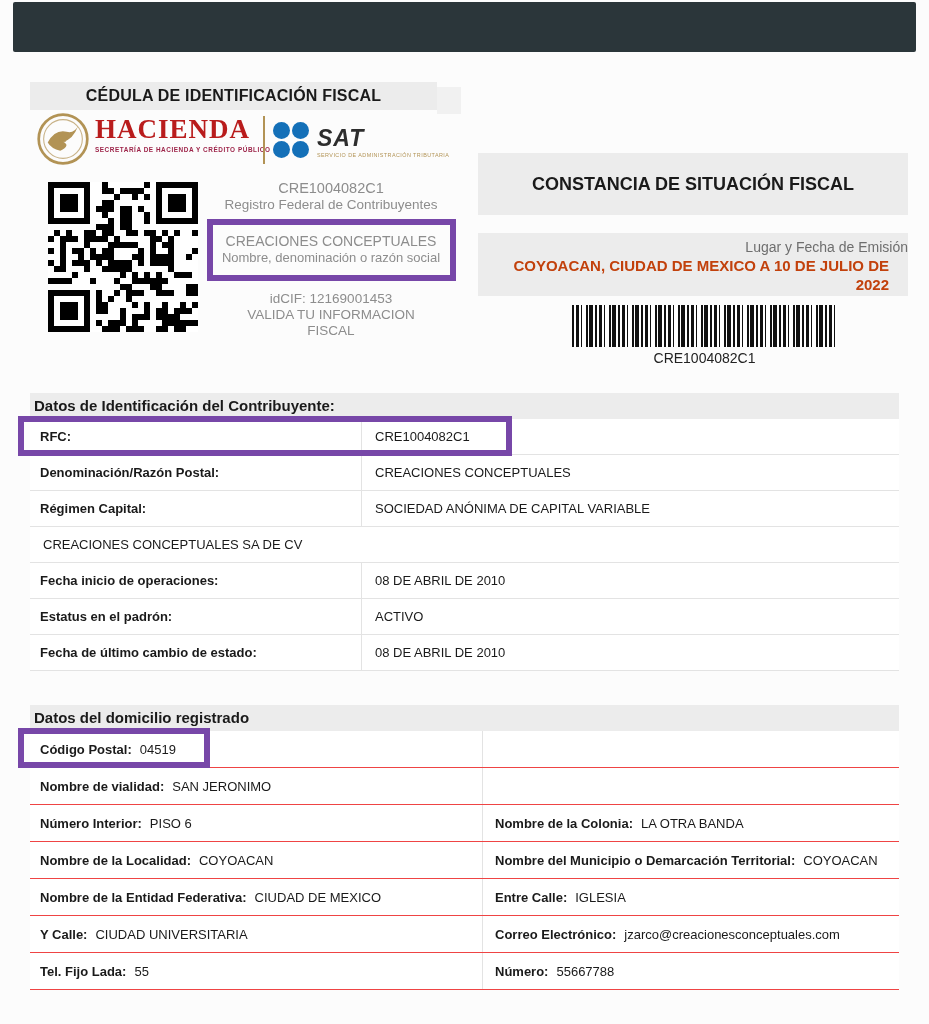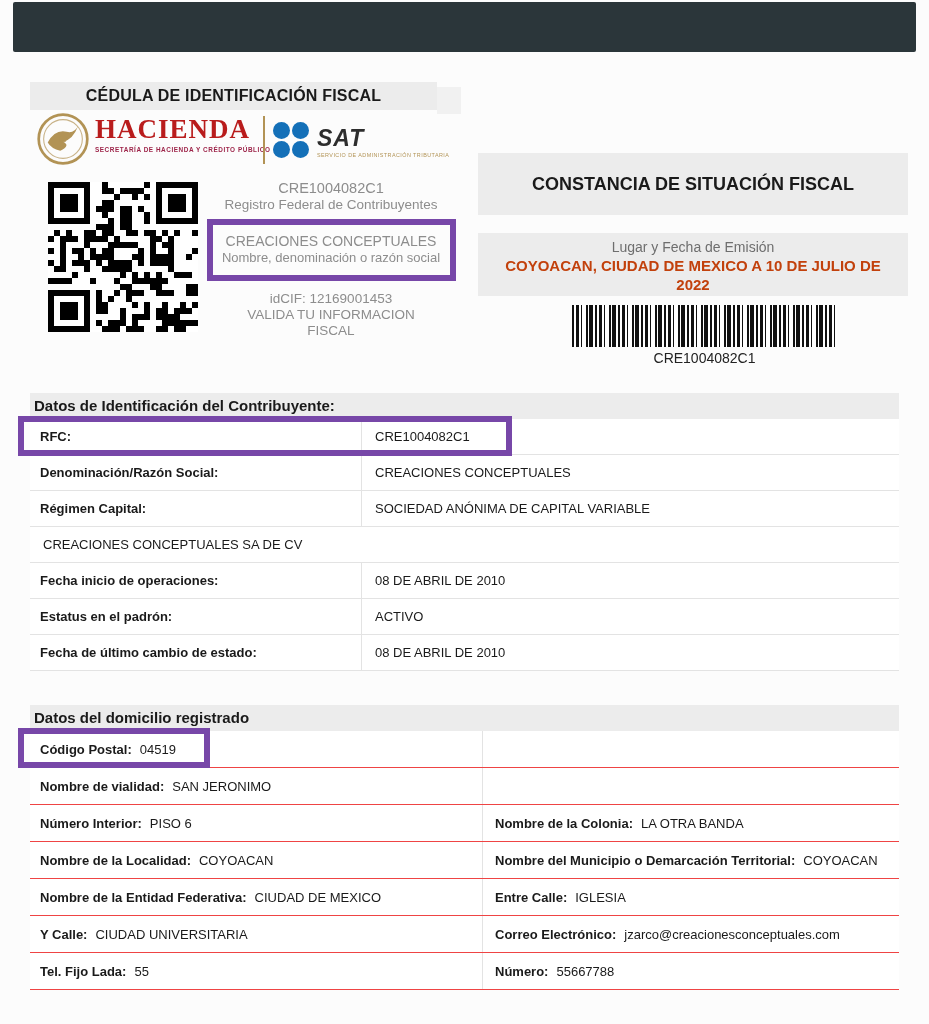--- a/index.html
+++ b/index.html
@@ -38,21 +38,21 @@
   .rfc-cap{font-size:13.5px;line-height:1.2;}
   .purple-box{width:233px;margin:6px auto 0;border:6px solid #7747a8;padding:8px 2px;line-height:1.25;}
   .pb-1{font-size:14px;}
   .pb-2{font-size:13px;}
   .idcif{margin-top:10px;font-size:13.5px;line-height:1.2;}
   .valida{font-size:13.5px;line-height:1.2;}
 
   
   .const-bar{position:absolute;left:478px;top:153px;width:430px;height:62px;background:#ececec;
     display:flex;align-items:center;justify-content:center;font-weight:bold;font-size:18px;}
-  .emi-bar{position:absolute;left:478px;top:233px;width:430px;height:63px;background:#ececec;text-align:center;}
+  .emi-bar{position:absolute;left:478px;top:233px;width:430px;height:63px;background:#ececec;text-align:right;}
   .emi-label{font-size:14px;color:#6e6e6e;margin-top:6px;}
   .emi-value{font-weight:bold;font-size:15px;color:#c2410c;width:392px;margin:2px auto 0;line-height:1.25;}
   .barcode{position:absolute;left:572px;top:305px;width:265px;height:42px;
     background:repeating-linear-gradient(90deg,#111 0 2px,#fff 2px 4px,#111 4px 7px,#fff 7px 9px,#111 9px 10px,#fff 10px 14px,#111 14px 16px,#fff 16px 17px,#111 17px 21px,#fff 21px 23px);}
   .barcode-label{position:absolute;left:572px;top:350px;width:265px;text-align:center;font-size:14px;color:#222;}
 
   
   .tbl{position:absolute;left:30px;width:869px;background:#fff;}
   .tbl-1{top:393px;}
   .tbl-2{top:705px;}
@@ -343,21 +343,21 @@
   <div class="barcode"></div>
   <div class="barcode-label">CRE1004082C1</div>
 
   <div class="tbl tbl-1">
     <div class="t-hd">Datos de Identificación del Contribuyente:</div>
     <div class="t1row">
         <div class="t1lab">RFC:</div>
         <div class="t1val">CRE1004082C1</div>
       </div>
     <div class="t1row">
-        <div class="t1lab">Denominación/Razón Social:</div>
+        <div class="t1lab">Denominación/Razón Postal:</div>
         <div class="t1val">CREACIONES CONCEPTUALES</div>
       </div>
     <div class="t1row">
         <div class="t1lab">Régimen Capital:</div>
         <div class="t1val">SOCIEDAD ANÓNIMA DE CAPITAL VARIABLE</div>
       </div>
     <div class="t1row">
         <div class="t1val">CREACIONES CONCEPTUALES SA DE CV</div>
       </div>
     <div class="t1row">

